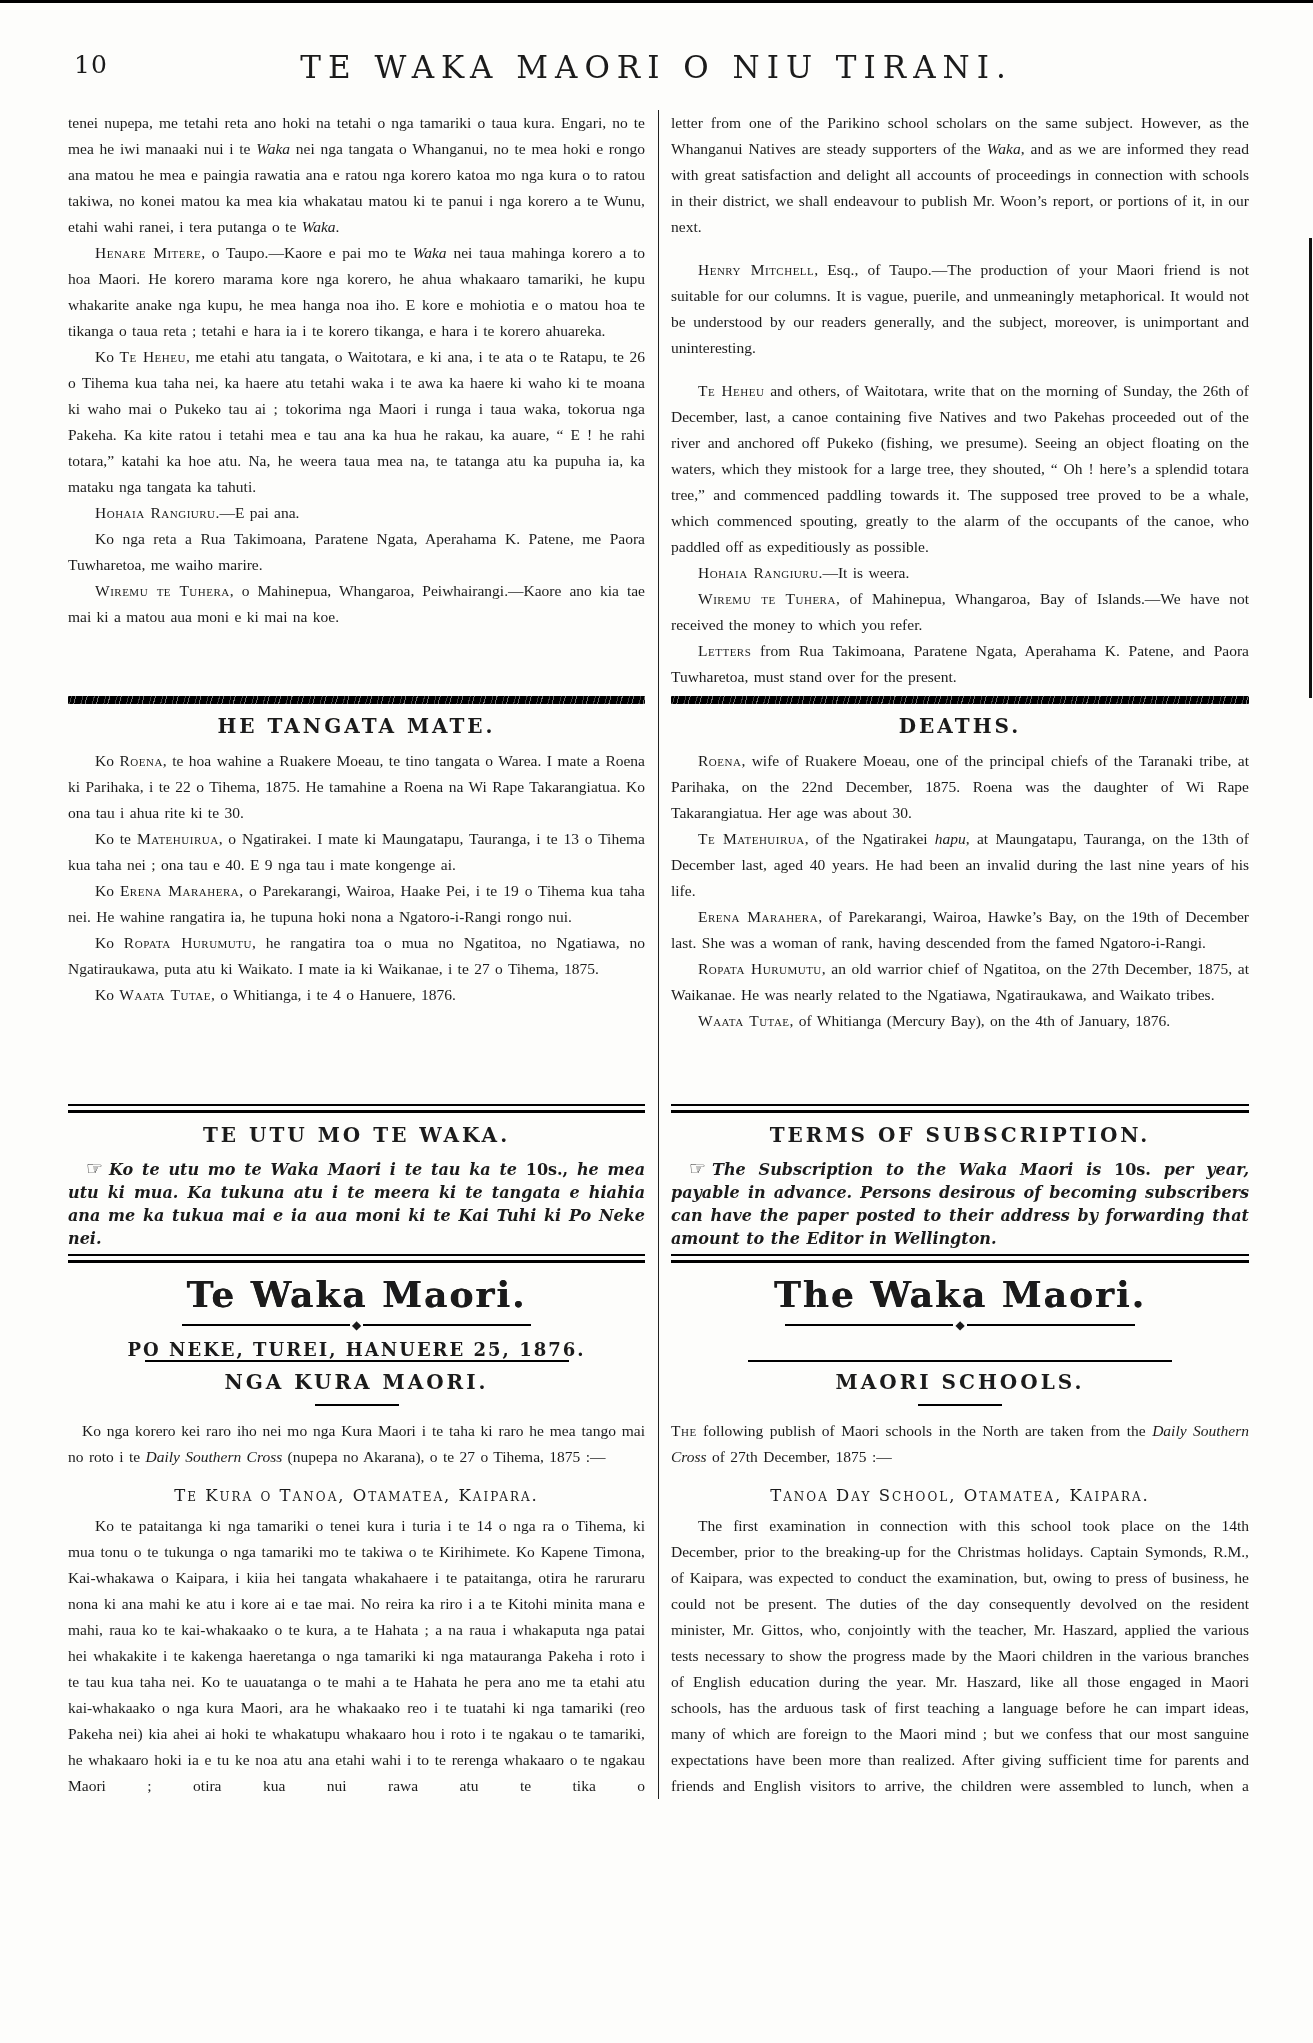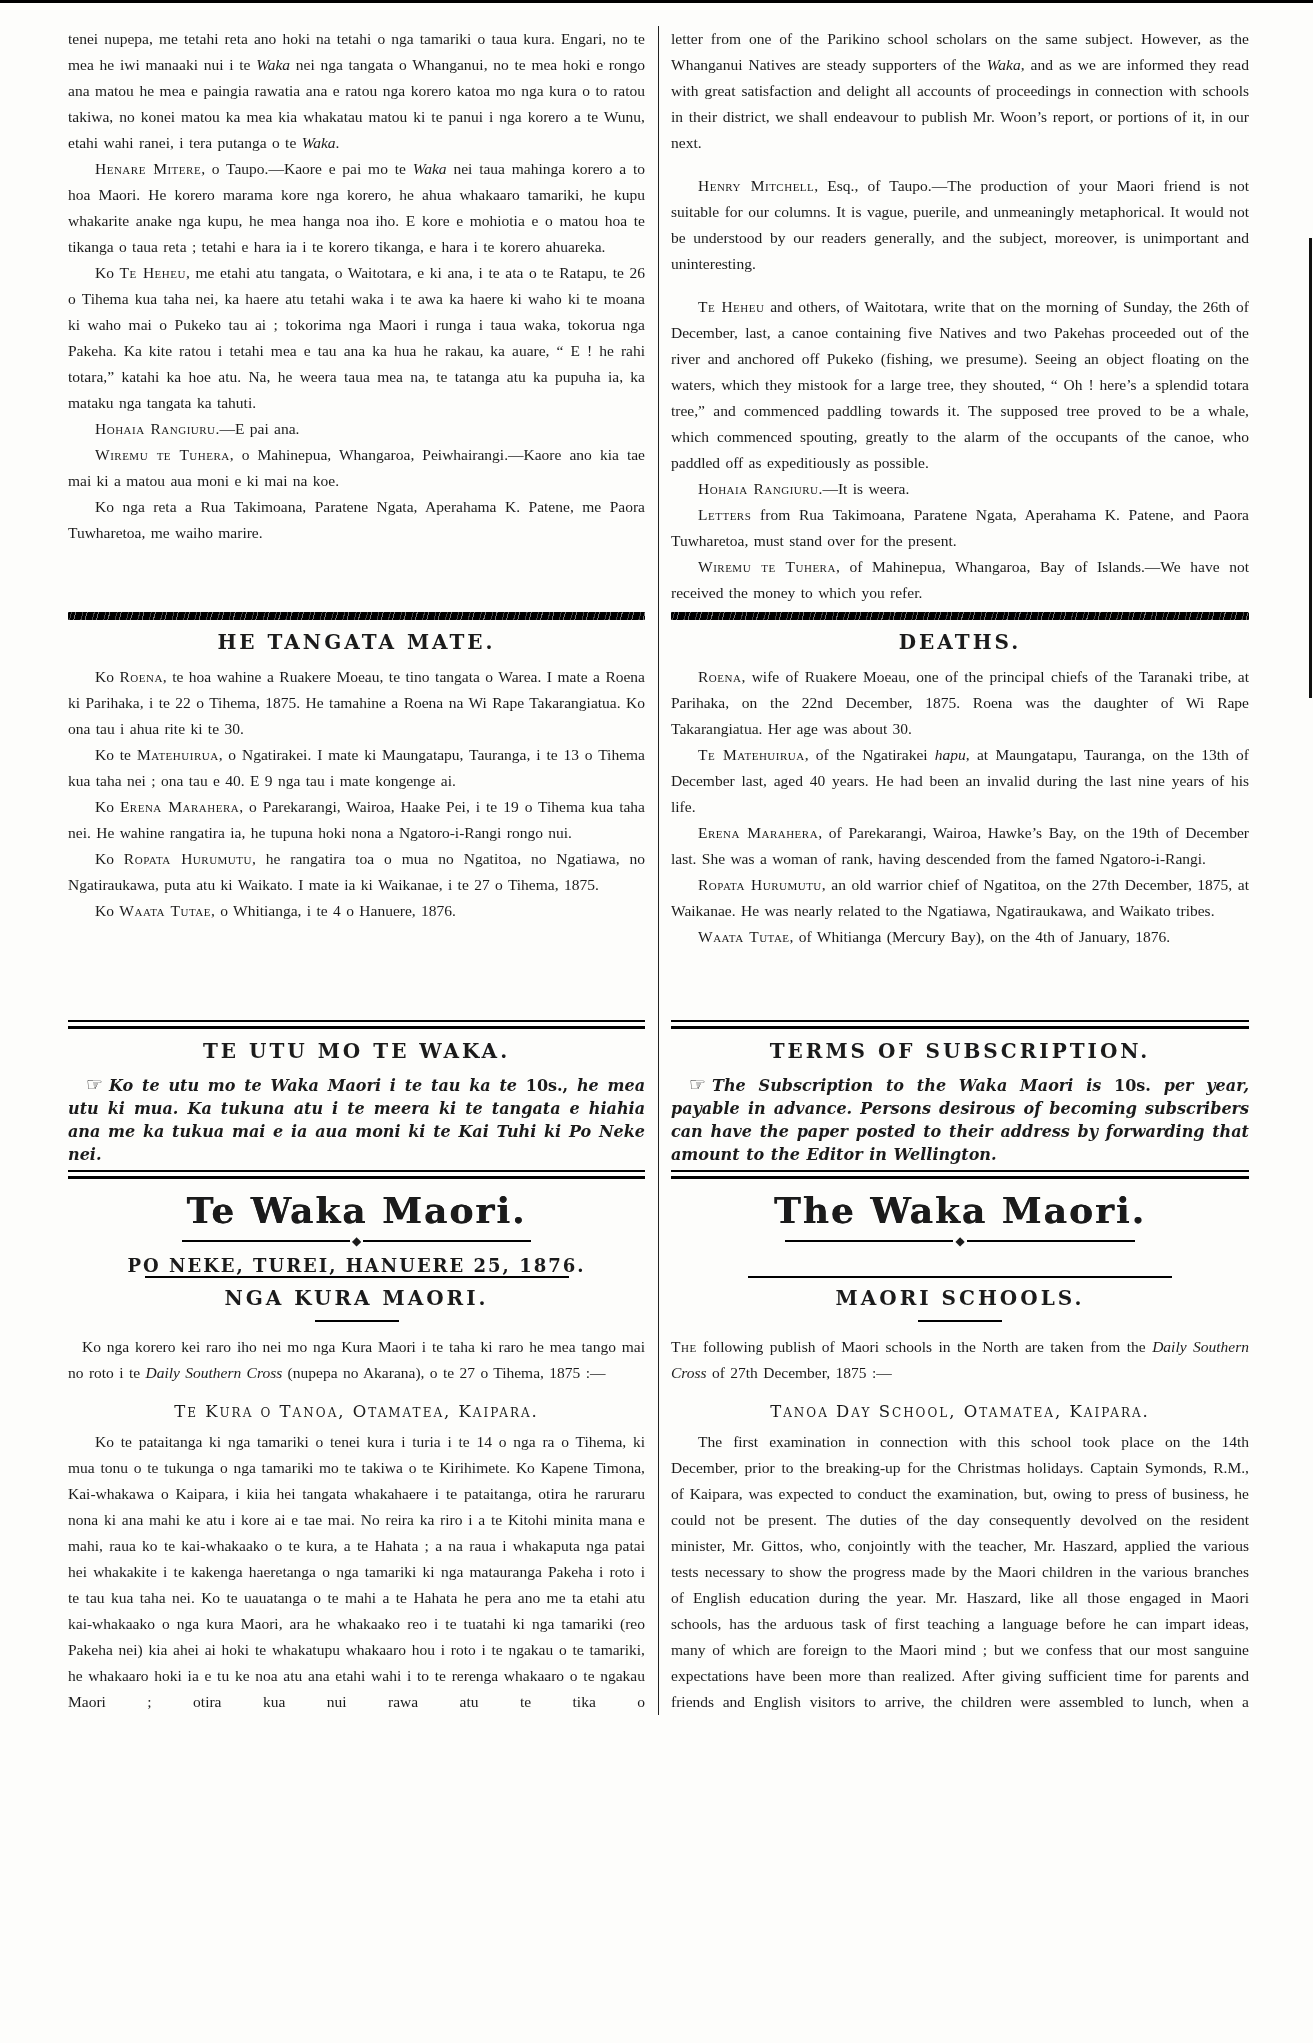--- a/index.html
+++ b/index.html
@@ -62,39 +62,43 @@
   .diamond{font-family:"DejaVu Sans",sans-serif;font-size:12px;line-height:12px;padding:0 2px;}
   .dateline{font-size:18px;font-weight:bold;letter-spacing:2px;}
 </style>
 </head>
 <body>
 
 <div class="page">
   <div class="top-edge"></div>
   <div class="right-edge"></div>
 
+  <header class="page-header">
+    <span class="page-number">10</span>
+    <h1 class="masthead">TE WAKA MAORI O NIU TIRANI.</h1>
+  </header>
 
   <div class="columns">
     <div class="divider"></div>
 
     <section class="cL rw1">
       <p class="body-para"><span class="seg-p">tenei nupepa, me tetahi reta ano hoki na tetahi o nga tamariki o taua kura.  Engari, no te mea he iwi manaaki nui i te </span><span class="seg-i">Waka</span><span class="seg-p"> nei nga tangata o Whanganui, no te mea hoki e rongo ana matou he mea e paingia rawatia ana e ratou nga korero katoa mo nga kura o to ratou takiwa, no konei matou ka mea kia whakatau matou ki te panui i nga korero a te Wunu, etahi wahi ranei, i tera putanga o te </span><span class="seg-i">Waka</span><span class="seg-p">.</span></p>
       <p class="body-para indent"><span class="seg-sc">Henare Mitere</span><span class="seg-p">, o Taupo.—Kaore e pai mo te </span><span class="seg-i">Waka</span><span class="seg-p"> nei taua mahinga korero a to hoa Maori.  He korero marama kore nga korero, he ahua whakaaro tamariki, he kupu whakarite anake nga kupu, he mea hanga noa iho.  E kore e mohiotia e o matou hoa te tikanga o taua reta ; tetahi e hara ia i te korero tikanga, e hara i te korero ahuareka.</span></p>
       <p class="body-para indent"><span class="seg-p">Ko </span><span class="seg-sc">Te Heheu</span><span class="seg-p">, me etahi atu tangata, o Waitotara, e ki ana, i te ata o te Ratapu, te 26 o Tihema kua taha nei, ka haere atu tetahi waka i te awa ka haere ki waho ki te moana ki waho mai o Pukeko tau ai ; tokorima nga Maori i runga i taua waka, tokorua nga Pakeha.  Ka kite ratou i tetahi mea e tau ana ka hua he rakau, ka auare, “ E ! he rahi totara,” katahi ka hoe atu.  Na, he weera taua mea na, te tatanga atu ka pupuha ia, ka mataku nga tangata ka tahuti.</span></p>
       <p class="body-para indent"><span class="seg-sc">Hohaia Rangiuru</span><span class="seg-p">.—E pai ana.</span></p>
+      <p class="body-para indent"><span class="seg-p">Ko nga reta a Rua Takimoana, Paratene Ngata, Aperahama K. Patene, me Paora Tuwharetoa, me waiho marire.</span></p>
       <p class="body-para indent"><span class="seg-sc">Wiremu te Tuhera</span><span class="seg-p">, o Mahinepua, Whangaroa, Peiwhairangi.—Kaore ano kia tae mai ki a matou aua moni e ki mai na koe.</span></p>
-      <p class="body-para indent"><span class="seg-p">Ko nga reta a Rua Takimoana, Paratene Ngata, Aperahama K. Patene, me Paora Tuwharetoa, me waiho marire.</span></p>
     </section>
     <section class="cR rw1">
       <p class="body-para gap-after"><span class="seg-p">letter from one of the Parikino school scholars on the same subject.  However, as the Whanganui Natives are steady supporters of the </span><span class="seg-i">Waka</span><span class="seg-p">, and as we are informed they read with great satisfaction and delight all accounts of proceedings in connection with schools in their district, we shall endeavour to publish Mr. Woon’s report, or portions of it, in our next.</span></p>
       <p class="body-para indent gap-after"><span class="seg-sc">Henry Mitchell</span><span class="seg-p">, Esq., of Taupo.—The production of your Maori friend is not suitable for our columns.  It is vague, puerile, and unmeaningly metaphorical.  It would not be understood by our readers generally, and the subject, moreover, is unimportant and uninteresting.</span></p>
       <p class="body-para indent"><span class="seg-sc">Te Heheu</span><span class="seg-p"> and others, of Waitotara, write that on the morning of Sunday, the 26th of December, last, a canoe containing five Natives and two Pakehas proceeded out of the river and anchored off Pukeko (fishing, we presume).  Seeing an object floating on the waters, which they mistook for a large tree, they shouted, “ Oh ! here’s a splendid totara tree,” and commenced paddling towards it.  The supposed tree proved to be a whale, which commenced spouting, greatly to the alarm of the occupants of the canoe, who paddled off as expeditiously as possible.</span></p>
       <p class="body-para indent"><span class="seg-sc">Hohaia Rangiuru</span><span class="seg-p">.—It is weera.</span></p>
+      <p class="body-para indent"><span class="seg-sc">Wiremu te Tuhera</span><span class="seg-p">, of Mahinepua, Whangaroa, Bay of Islands.—We have not received the money to which you refer.</span></p>
       <p class="body-para indent"><span class="seg-sc">Letters</span><span class="seg-p"> from Rua Takimoana, Paratene Ngata, Aperahama K. Patene, and Paora Tuwharetoa, must stand over for the present.</span></p>
-      <p class="body-para indent"><span class="seg-sc">Wiremu te Tuhera</span><span class="seg-p">, of Mahinepua, Whangaroa, Bay of Islands.—We have not received the money to which you refer.</span></p>
     </section>
 
     <section class="cL rw2">
       <div class="ornate-rule"></div>
       <h2 class="section-heading">HE TANGATA MATE.</h2>
       <p class="body-para indent"><span class="seg-p">Ko </span><span class="seg-sc">Roena</span><span class="seg-p">, te hoa wahine a Ruakere Moeau, te tino tangata o Warea.  I mate a Roena ki Parihaka, i te 22 o Tihema, 1875.  He tamahine a Roena na Wi Rape Takarangiatua.  Ko ona tau i ahua rite ki te 30.</span></p>
       <p class="body-para indent"><span class="seg-p">Ko te </span><span class="seg-sc">Matehuirua</span><span class="seg-p">, o Ngatirakei.  I mate ki Maungatapu, Tauranga, i te 13 o Tihema kua taha nei ; ona tau e 40.  E 9 nga tau i mate kongenge ai.</span></p>
       <p class="body-para indent"><span class="seg-p">Ko </span><span class="seg-sc">Erena Marahera</span><span class="seg-p">, o Parekarangi, Wairoa, Haake Pei, i te 19 o Tihema kua taha nei.  He wahine rangatira ia, he tupuna hoki nona a Ngatoro-i-Rangi rongo nui.</span></p>
       <p class="body-para indent"><span class="seg-p">Ko </span><span class="seg-sc">Ropata Hurumutu</span><span class="seg-p">, he rangatira toa o mua no Ngatitoa, no Ngatiawa, no Ngatiraukawa, puta atu ki Waikato.  I mate ia ki Waikanae, i te 27 o Tihema, 1875.</span></p>
       <p class="body-para indent"><span class="seg-p">Ko </span><span class="seg-sc">Waata Tutae</span><span class="seg-p">, o Whitianga, i te 4 o Hanuere, 1876.</span></p>

